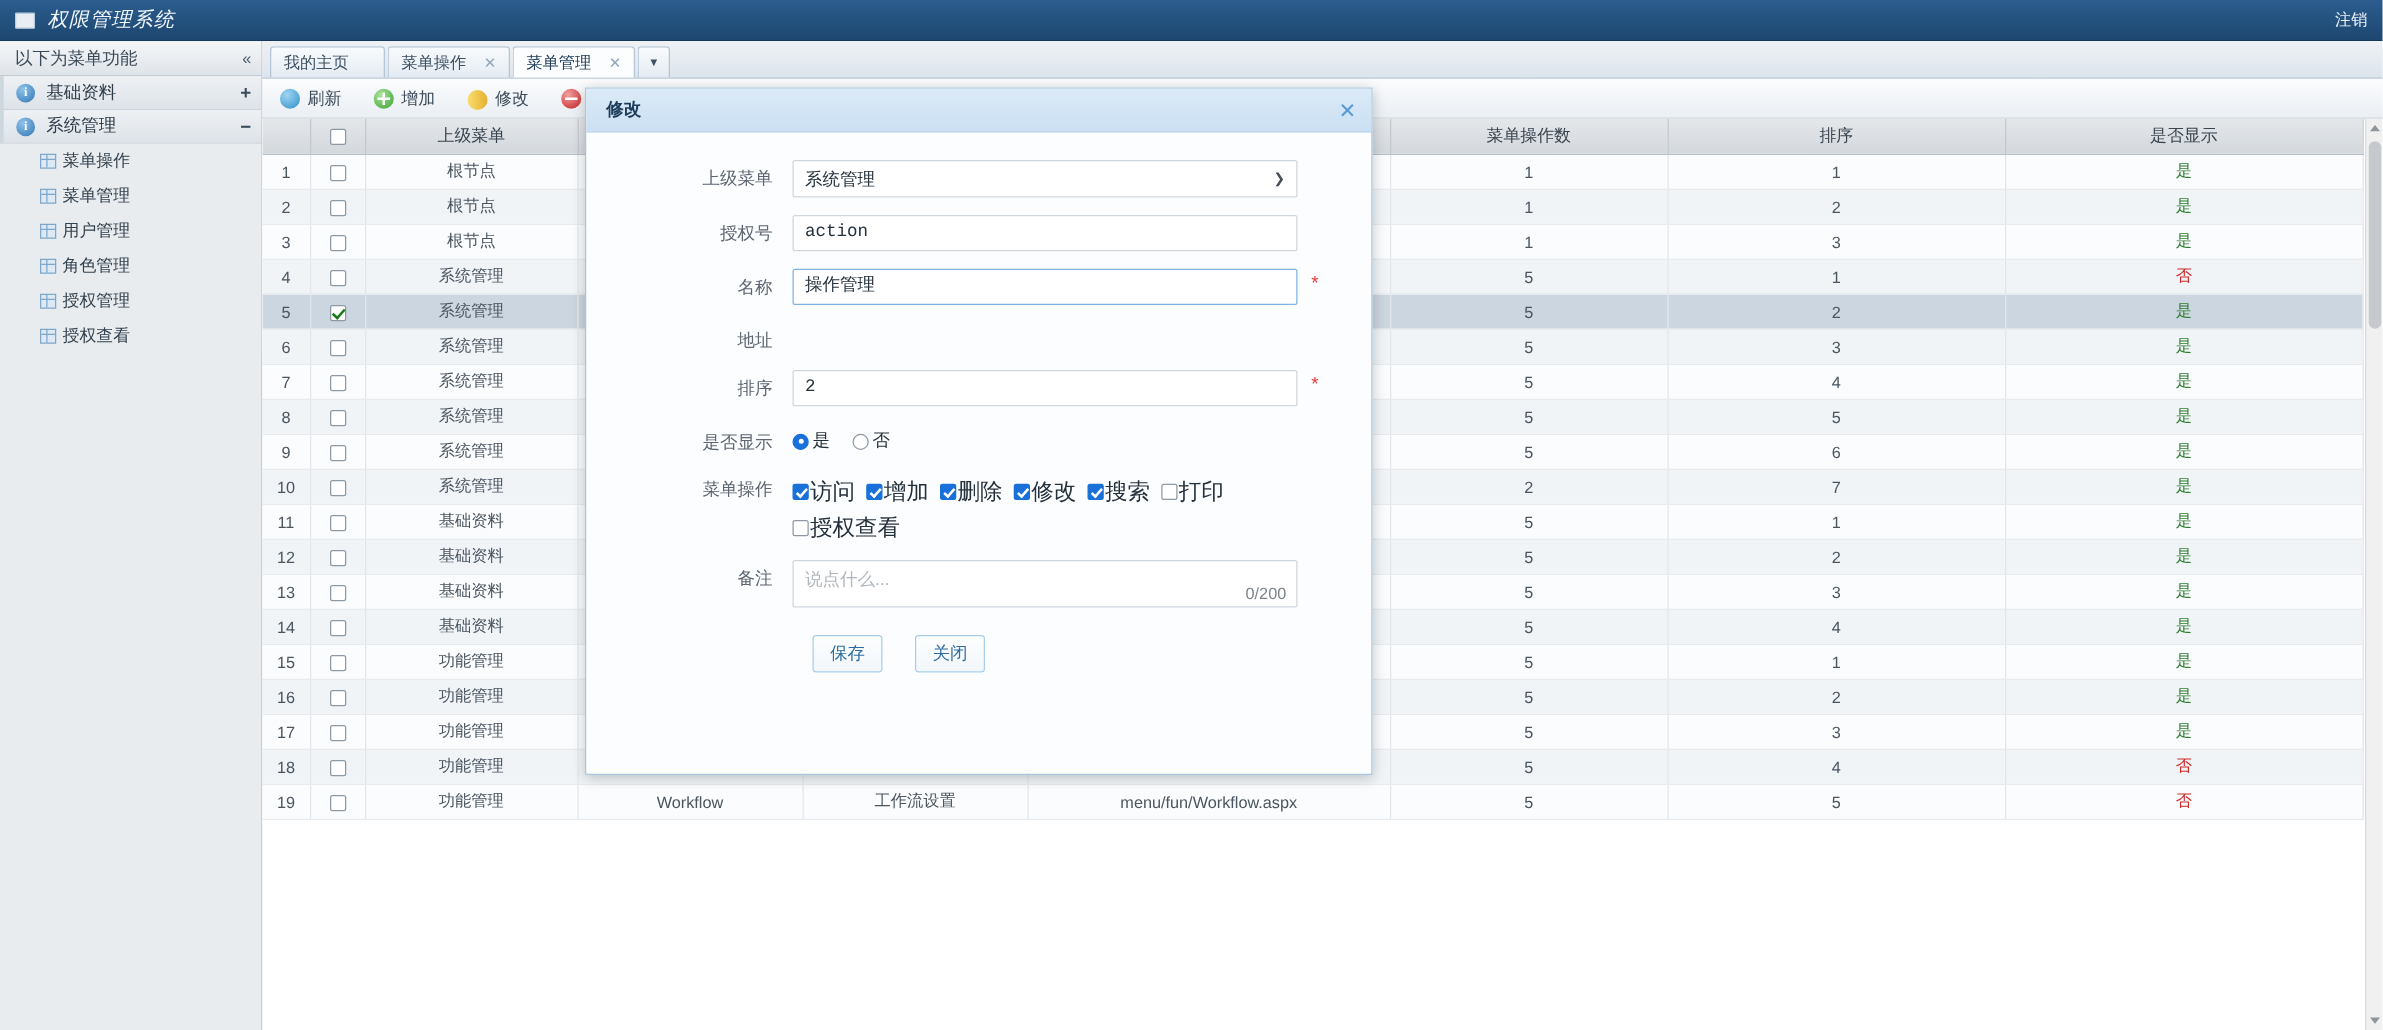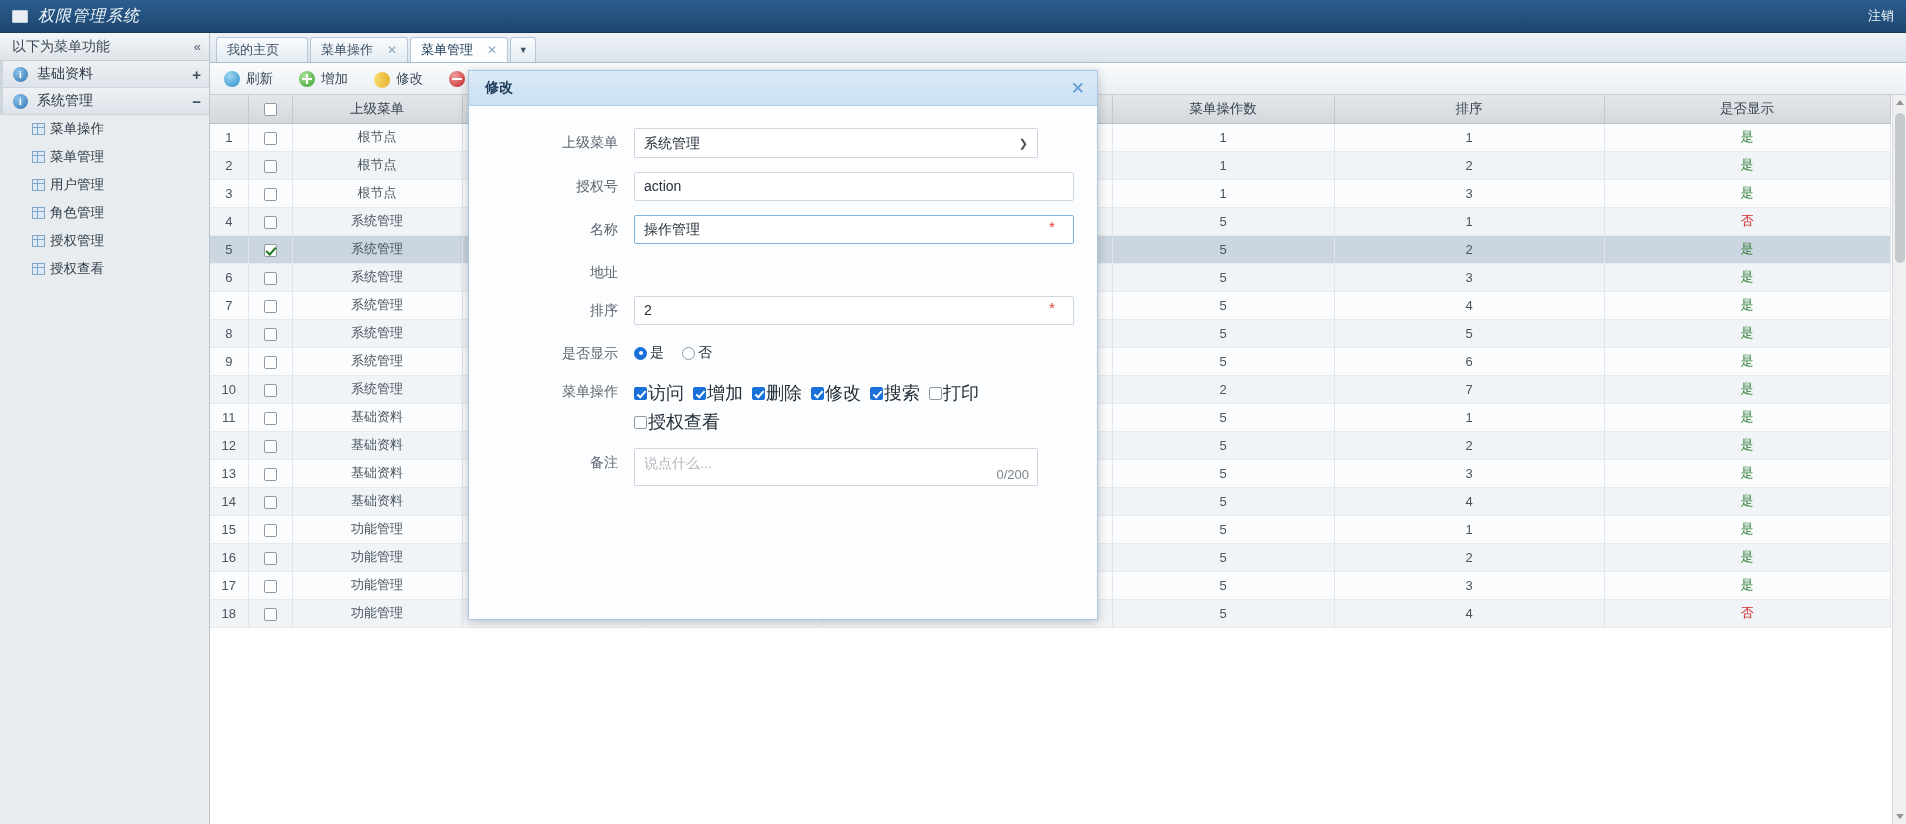--- a/index.html
+++ b/index.html
@@ -165,23 +165,23 @@
   #modal .mtitle{ font-size:14px;color:#1d3b59;font-weight:bold;}
   #modal .mclose{ margin-left:auto;color:#5a9bd4;font-size:17px;line-height:1;}
   #modal .mbody{ padding:22px 30px 10px 30px;}
   .frow{ display:flex; align-items:flex-start; margin-bottom:14px;}
   .flabel{
     width:135px; text-align:right; padding-right:16px; padding-top:6px;
     font-size:14px; color:#5c6570;
   }
   .fctl{ flex:1; position:relative; max-width:404px;}
   .finput{
-    width:440px;height:29px;border:1px solid #cfd6dd;border-radius:2px;
+    width:404px;height:29px;border:1px solid #cfd6dd;border-radius:2px;
     background:#fff;font-size:14px;color:#24303b;padding:0 9px;line-height:27px;
-    font-family:Liberation Sans, sans-serif;
+    font-family:Liberation Mono, monospace;
   }
   .finput.focus{ border-color:#7eb3e0; }
   .fselect{
     width:404px;height:30px;border:1px solid #cfd6dd;border-radius:2px;background:#fff;
     font-size:14px;color:#24303b;padding:0 9px;line-height:28px;display:flex;align-items:center;
   }
   .fselect .chev{margin-left:auto;color:#46505b;font-size:11px;}
   .req{ position:absolute; left:415px; top:3px; color:#e23b3b; font-size:15px;}
   .radios{ padding-top:5px; font-size:14px; color:#24303b; display:flex; gap:18px;}
   .radios label{display:flex;align-items:center;gap:3px;}
@@ -516,20 +516,31 @@
             <td>18</td>
             <td><span class="cb"></span></td>
             <td>功能管理</td>
             <td></td>
             <td></td>
             <td></td>
             <td>5</td>
             <td>4</td>
             <td><span class="no">否</span></td>
           </tr>
+          <tr class="odd">
+            <td>19</td>
+            <td><span class="cb"></span></td>
+            <td>功能管理</td>
+            <td>Workflow</td>
+            <td>工作流设置</td>
+            <td>menu/fun/Workflow.aspx</td>
+            <td>5</td>
+            <td>5</td>
+            <td><span class="no">否</span></td>
+          </tr>
         </tbody>
     </table>
     <div id="vscroll">
       <div class="up"></div>
       <div class="thumb"></div>
       <div class="dn"></div>
     </div>
   </div>
 </div>
 
@@ -633,14 +644,18 @@
     <div class="frow">
       <div class="flabel">备注</div>
       <div class="fctl">
         <div class="ftextarea">
           <span>说点什么...</span>
           <span class="counter">0/200</span>
         </div>
       </div>
     </div>
 
+    <div class="mbtns">
+      <div class="mbtn">保存</div>
+      <div class="mbtn">关闭</div>
+    </div>
   </div>
 </div>
 
 </body></html>

